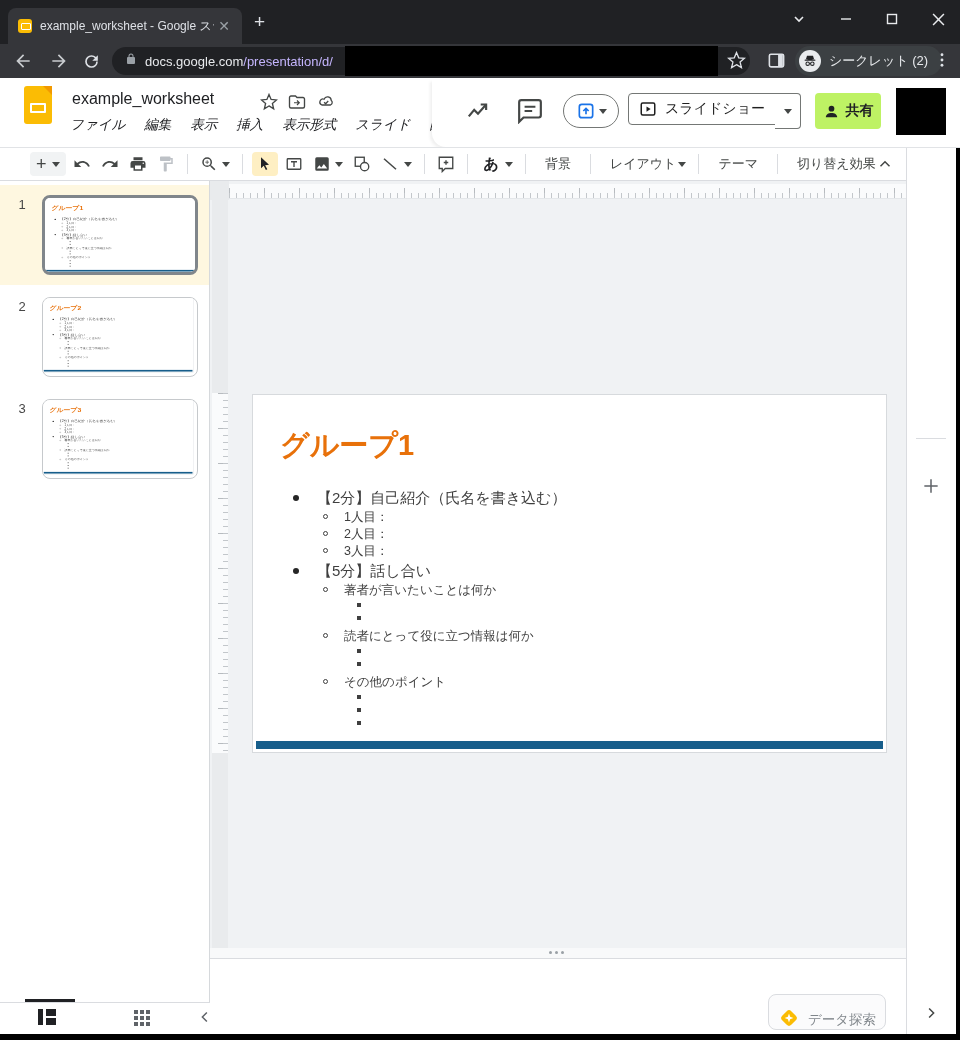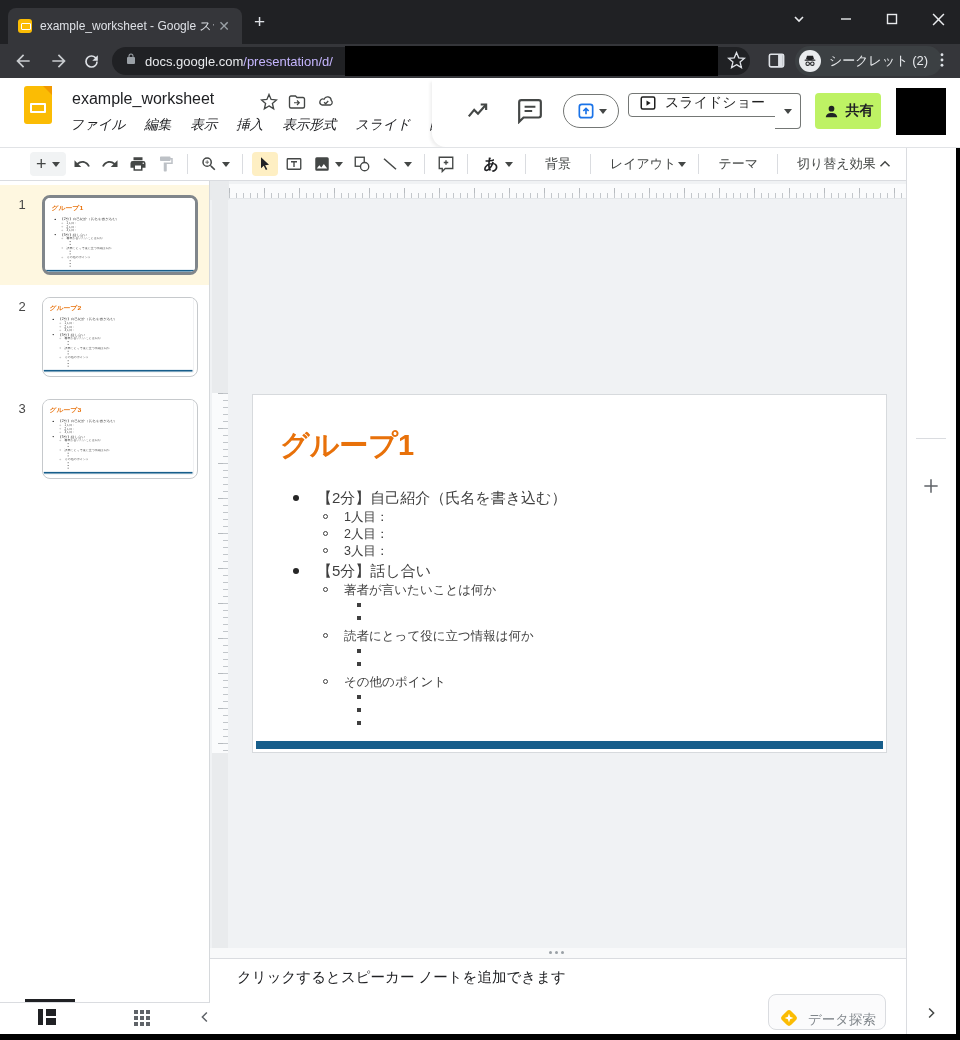--- a/index.html
+++ b/index.html
@@ -39,22 +39,22 @@
   .slideslogo .fold { position:absolute; right:0; top:0; width:0; height:0; border-left:9px solid transparent; border-top:9px solid #F29900; }
   .slideslogo .inner { position:absolute; left:6px; top:17px; width:16px; height:10px; border:2.5px solid #fff; border-radius:1px; }
   .doc-title { left:72px; top:90px; font-size:16px; color:#202124; }
   .hico { top:93px; width:18px; height:18px; }
   .menubar { left:70px; top:116px; display:flex; gap:19px; width:372px; overflow:hidden; white-space:nowrap;font-style:italic; }
   .menu-item { font-size:13.5px; color:#202124; }
   .hdr-card { left:432px; top:80px; width:528px; height:67px; background:#fff; border-radius:0 0 0 14px;
               box-shadow:-2px 2px 3px rgba(60,64,67,.08); }
   .present-pill { left:563px; top:94px; width:56px; height:34px; border:1px solid #747775; border-radius:17px;
                   display:flex; align-items:center; justify-content:center; gap:3px; background:#fff; }
-  .btn-slideshow { left:628px; top:93px; width:148px; height:24px; border:1px solid #747775; border-radius:4px 0 0 4px;
-                   display:flex; justify-content:center; gap:8px; background:#fff; }
+  .btn-slideshow { left:628px; top:93px; width:148px; height:32px; border:1px solid #747775; border-radius:4px 0 0 4px;
+                   display:flex; align-items:center; justify-content:center; gap:8px; background:#fff; }
   .btn-slideshow span { font-size:14px; color:#1F1F1F; }
   .btn-ss-caret { left:775px; top:93px; width:26px; height:36px; border:1px solid #747775; border-left:none; border-radius:0 4px 4px 0;
                   display:flex; align-items:center; justify-content:center; background:#fff; }
   .btn-share { left:815px; top:93px; width:66px; height:36px; background:#bef264; border-radius:4px;
                display:flex; align-items:center; justify-content:center; gap:6px; }
   .btn-share span { font-size:14px; color:#202124; font-weight:bold; }
   .avatar { left:896px; top:88px; width:50px; height:47px; background:#000; }
 
   
   .toolbar { left:0; top:148px; width:906px; height:33px; background:#fff; border-bottom:1px solid #DADCE0;
@@ -514,21 +514,20 @@
                 <div class="brow l3"><span class="dot"></span><span></span></div>
               </div>
               <div class="s-bar"></div>
             </div>
           </div>
         </div>
       </div>
     </div>
 
   <div class="abs notes"></div>
-  <div class="abs notes-text">クリックするとスピーカー ノートを追加できます</div>
   <div class="abs explore-btn">
     <svg width="22" height="22" viewBox="0 0 24 24">
         <rect x="5" y="5" width="14" height="14" rx="3.5" transform="rotate(45 12 12)" fill="#FBBC04"></rect>
         <path d="M12 7.2l1.25 3.55L16.8 12l-3.55 1.25L12 16.8l-1.25-3.55L7.2 12l3.55-1.25z" fill="#fff"></path>
       </svg>
     <span>データ探索</span>
   </div>
 
   <div class="abs film-footer"></div>
   <div class="abs view-indicator"></div>

